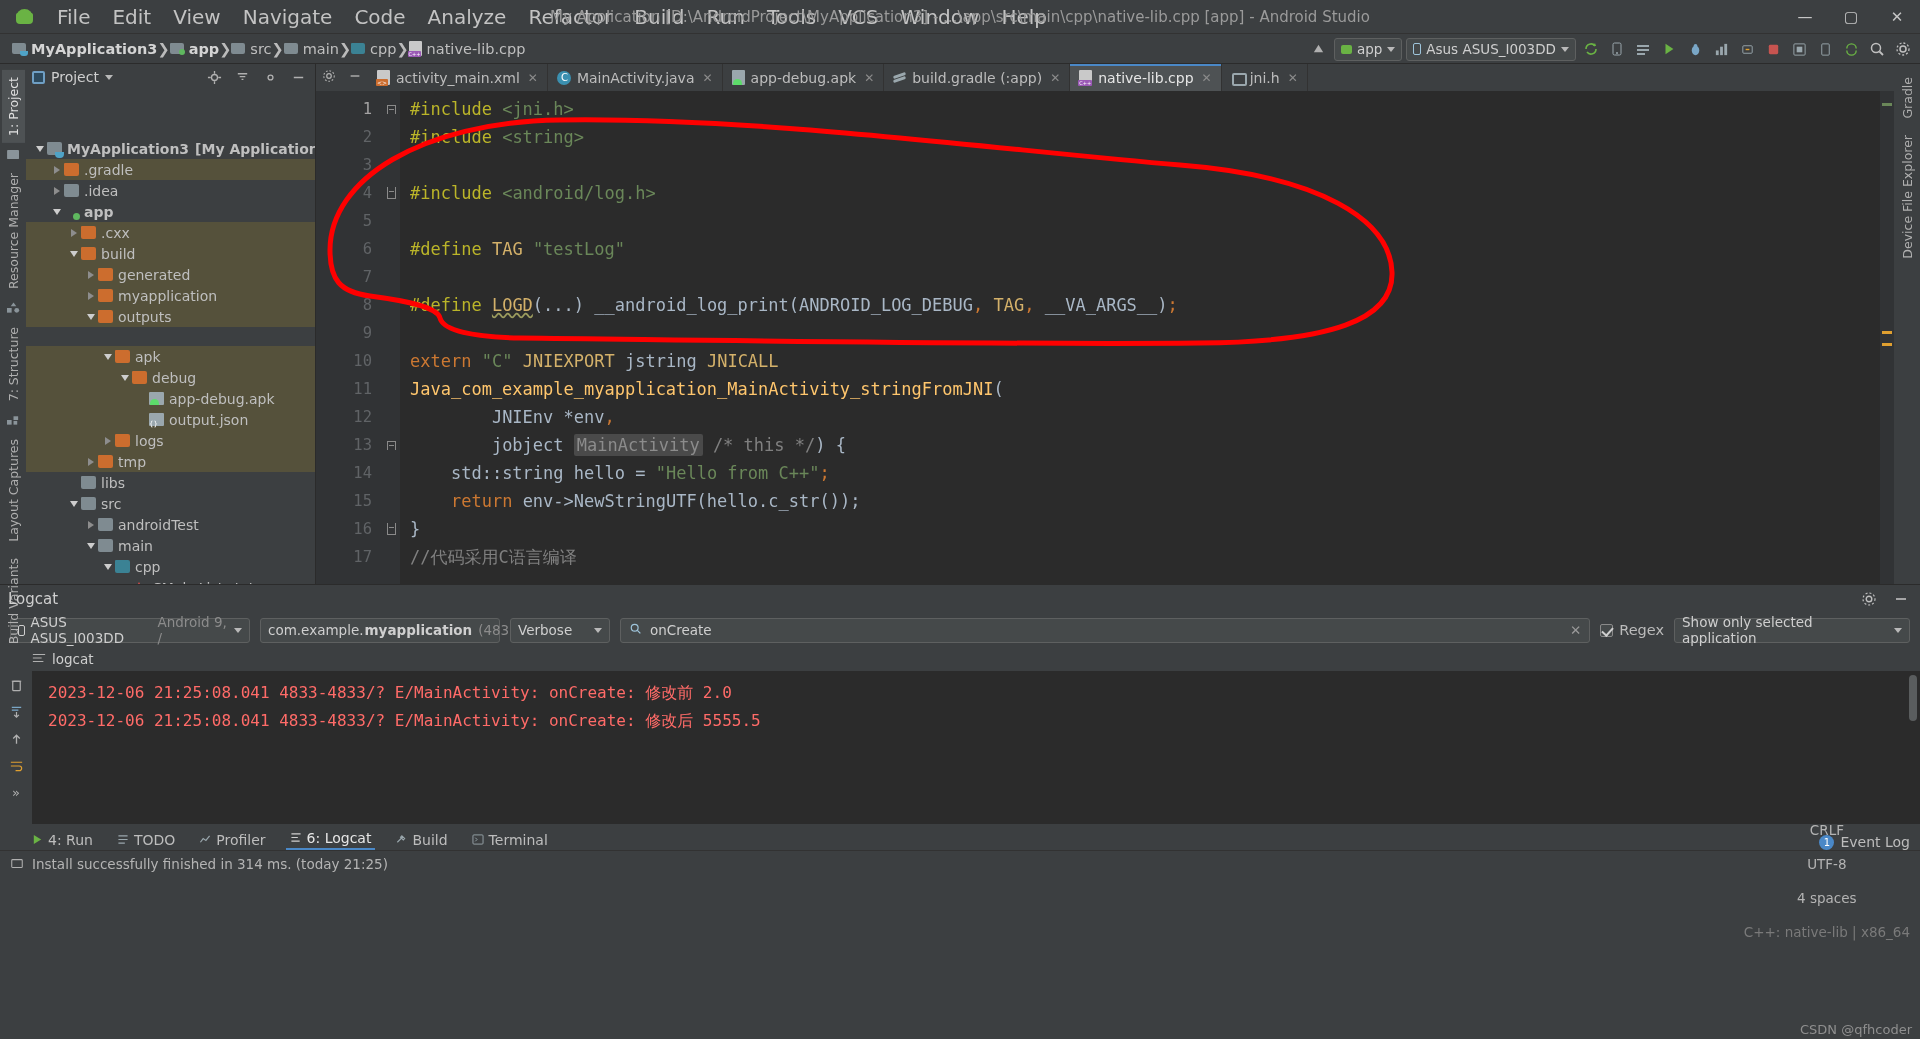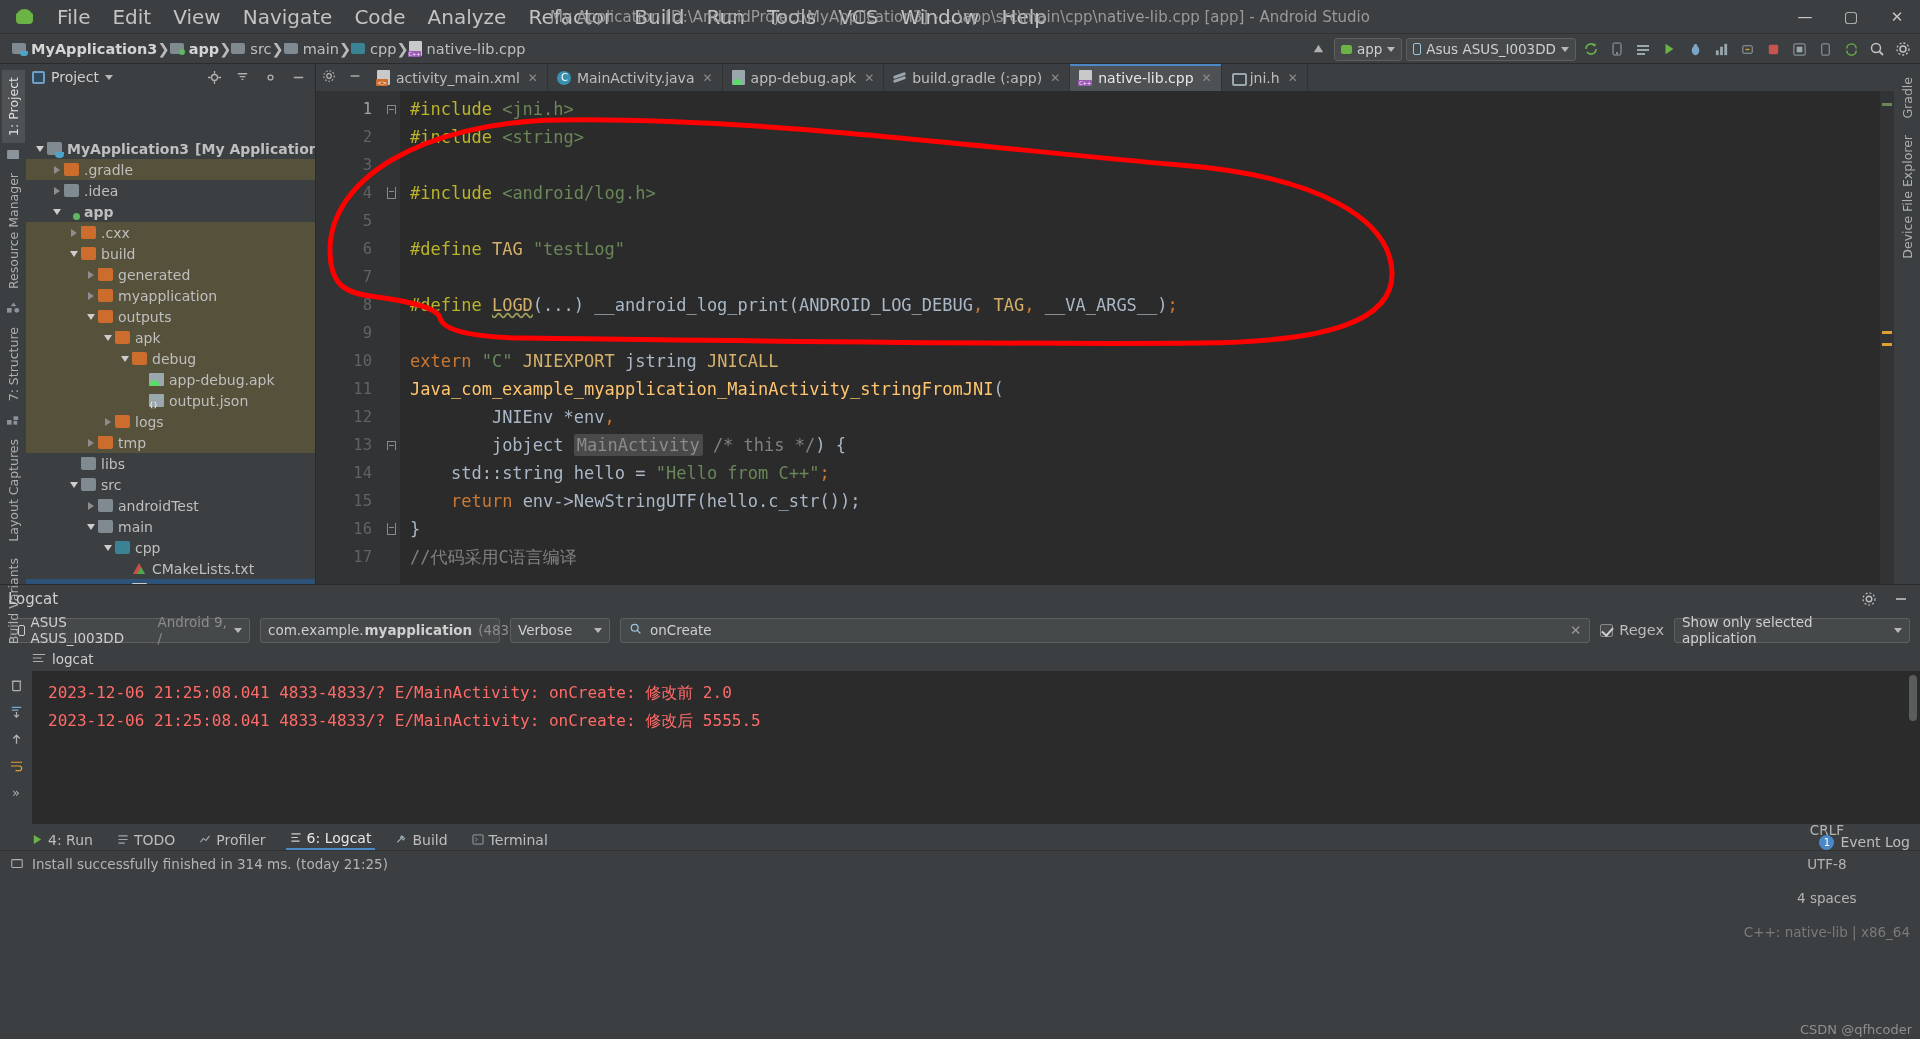--- a/index.html
+++ b/index.html
@@ -491,21 +491,21 @@
           <span class="nico orange"></span>
           <span>myapplication</span>
         </div>
         <div class="node hl" style="padding-left: 57px;">
           <span class="tw">
             <span class="tri-d"></span>
           </span>
           <span class="nico orange"></span>
           <span>outputs</span>
         </div>
-        <div class="node hl" style="padding-left: 74px;">
+        <div class="node hl" style="padding-left: 74px; margin-top: 19px;">
           <span class="tw">
             <span class="tri-d"></span>
           </span>
           <span class="nico orange"></span>
           <span>apk</span>
         </div>
         <div class="node hl" style="padding-left: 91px;">
           <span class="tw">
             <span class="tri-d"></span>
           </span>

